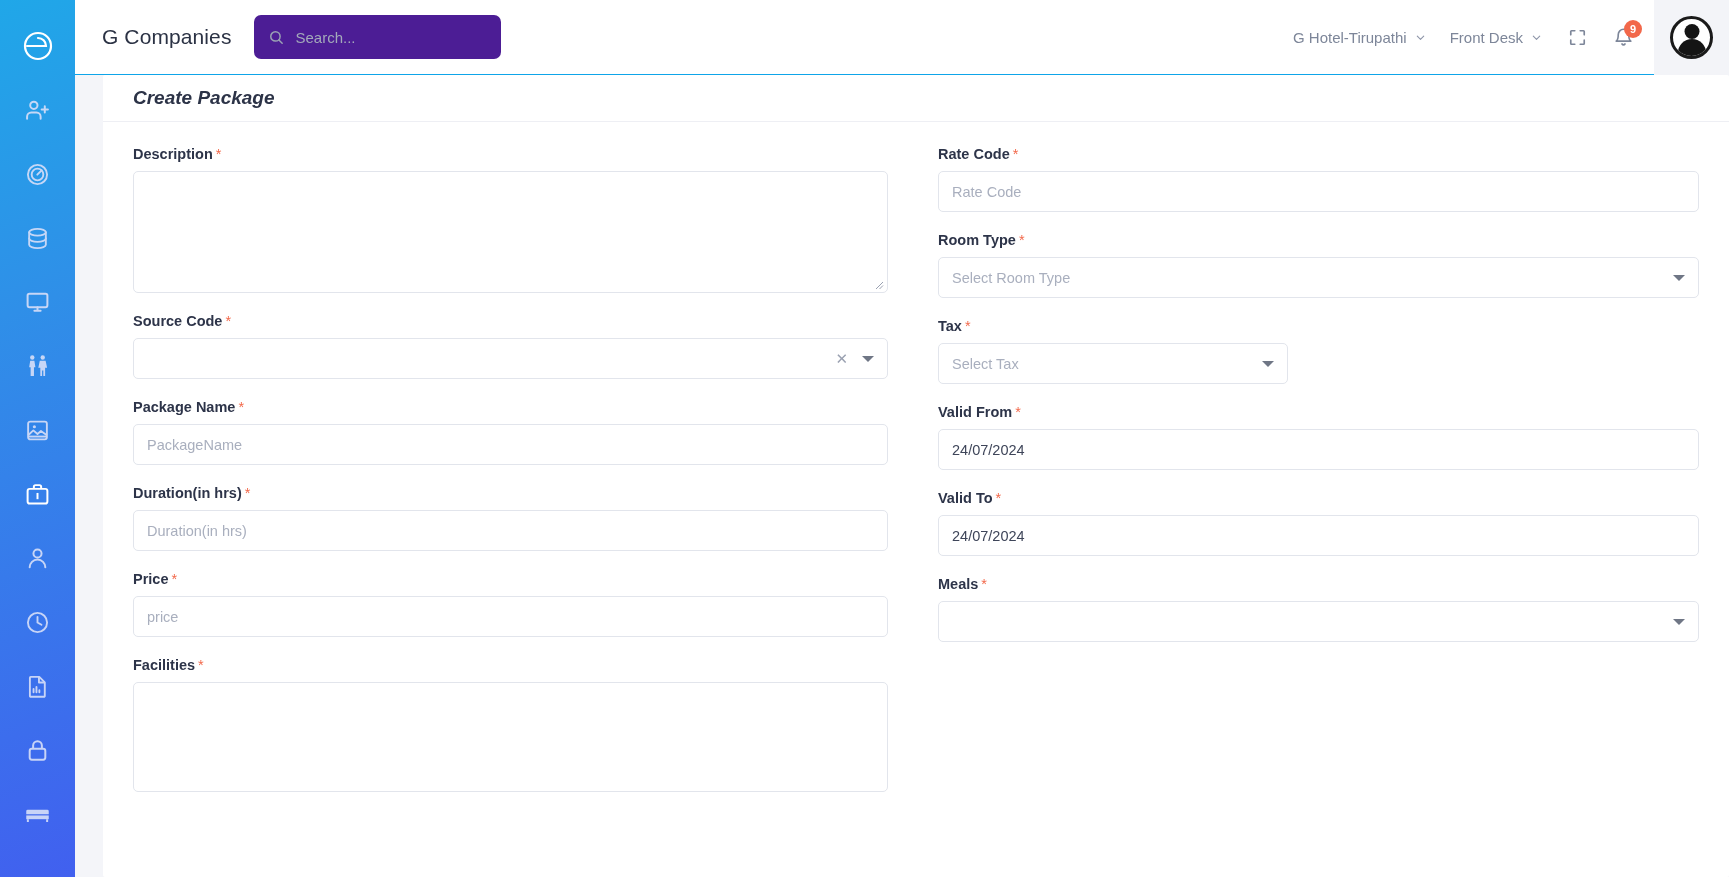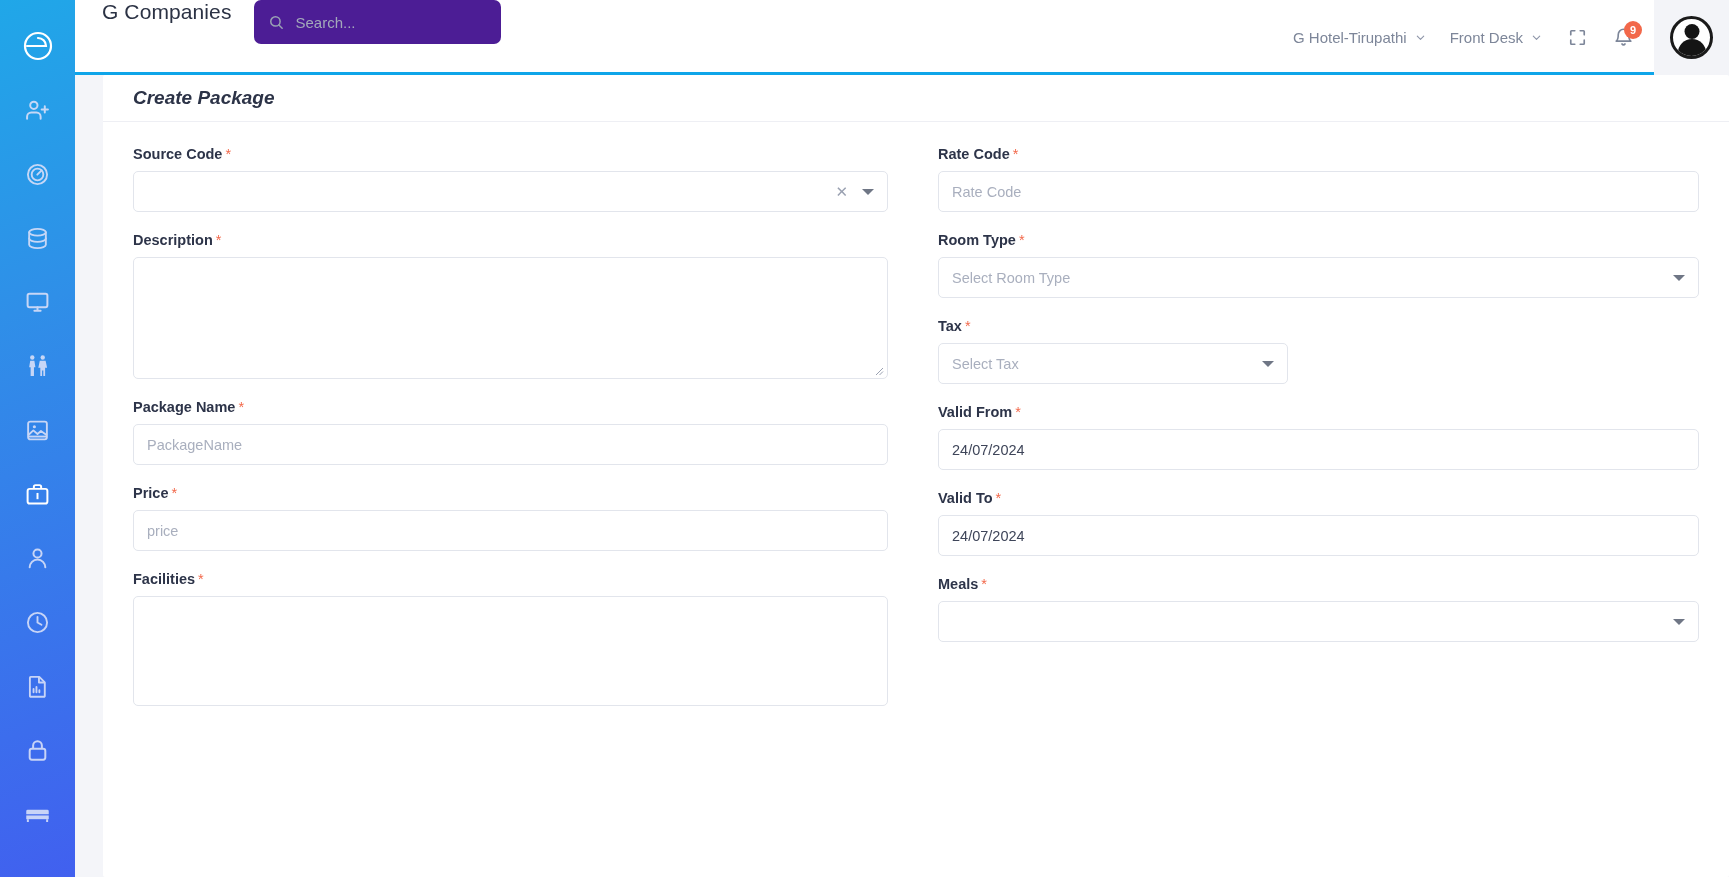--- a/index.html
+++ b/index.html
@@ -35,22 +35,22 @@
   .nav-item .ic { color: #d4ddf8; opacity: .92; }
   .nav-item.active .ic { color: #ffffff; opacity: 1; }
 
   
   .right { flex: 1; display: flex; flex-direction: column; min-width: 0; }
 
   
   .header {
     height: 75px; flex: 0 0 75px;
     background: #ffffff;
-    display: flex; 
-    border-bottom: 3px solid #0ea5e9;
+    display: flex; align-items: center;
+    border-bottom: 1px solid #0ea5e9;
     position: relative;
   }
   .brand {
     font-size: 21px; color: #2b3244; letter-spacing: .1px;
     margin-left: 27px; white-space: nowrap;
   }
   .search-box {
     margin-left: 22px;
     width: 247px; height: 44px;
     background: #4c1d95; border-radius: 7px;
@@ -324,50 +324,58 @@
         <div class="card-head">
           <h1 class="card-title">Create Package</h1>
         </div>
 
         <div class="form-grid">
 
           <div class="col col-left">
 
             <div class="field">
               <label class="label">
+                <span>Description</span><span class="req">*</span>
+              </label>
+              <div class="ta">
+                <svg class="grip" viewBox="0 0 10 10" stroke="currentColor" stroke-width="1">
+                    <path d="M2 9L9 2M5.5 9L9 5.5"></path>
+                  </svg>
+              </div>
+            </div>
+
+            <div class="field">
+              <label class="label">
                 <span>Source Code</span><span class="req">*</span>
               </label>
               <div class="ctrl sel">
                 <span class="ph"></span>
                 <span class="spacer"></span>
                 <span class="clear-x">✕</span>
                 <span class="tri"></span>
               </div>
             </div>
 
             <div class="field">
               <label class="label">
-                <span>Description</span><span class="req">*</span>
-              </label>
-              <div class="ta">
-                <svg class="grip" viewBox="0 0 10 10" stroke="currentColor" stroke-width="1">
-                    <path d="M2 9L9 2M5.5 9L9 5.5"></path>
-                  </svg>
-              </div>
-            </div>
-
-            <div class="field">
-              <label class="label">
                 <span>Package Name</span><span class="req">*</span>
               </label>
               <div class="ctrl">
                 <span class="ph">PackageName</span>
               </div>
             </div>
 
+            <div class="field">
+              <label class="label">
+                <span>Duration(in hrs)</span><span class="req">*</span>
+              </label>
+              <div class="ctrl">
+                <span class="ph">Duration(in hrs)</span>
+              </div>
+            </div>
 
             <div class="field">
               <label class="label">
                 <span>Price</span><span class="req">*</span>
               </label>
               <div class="ctrl">
                 <span class="ph">price</span>
               </div>
             </div>
 

